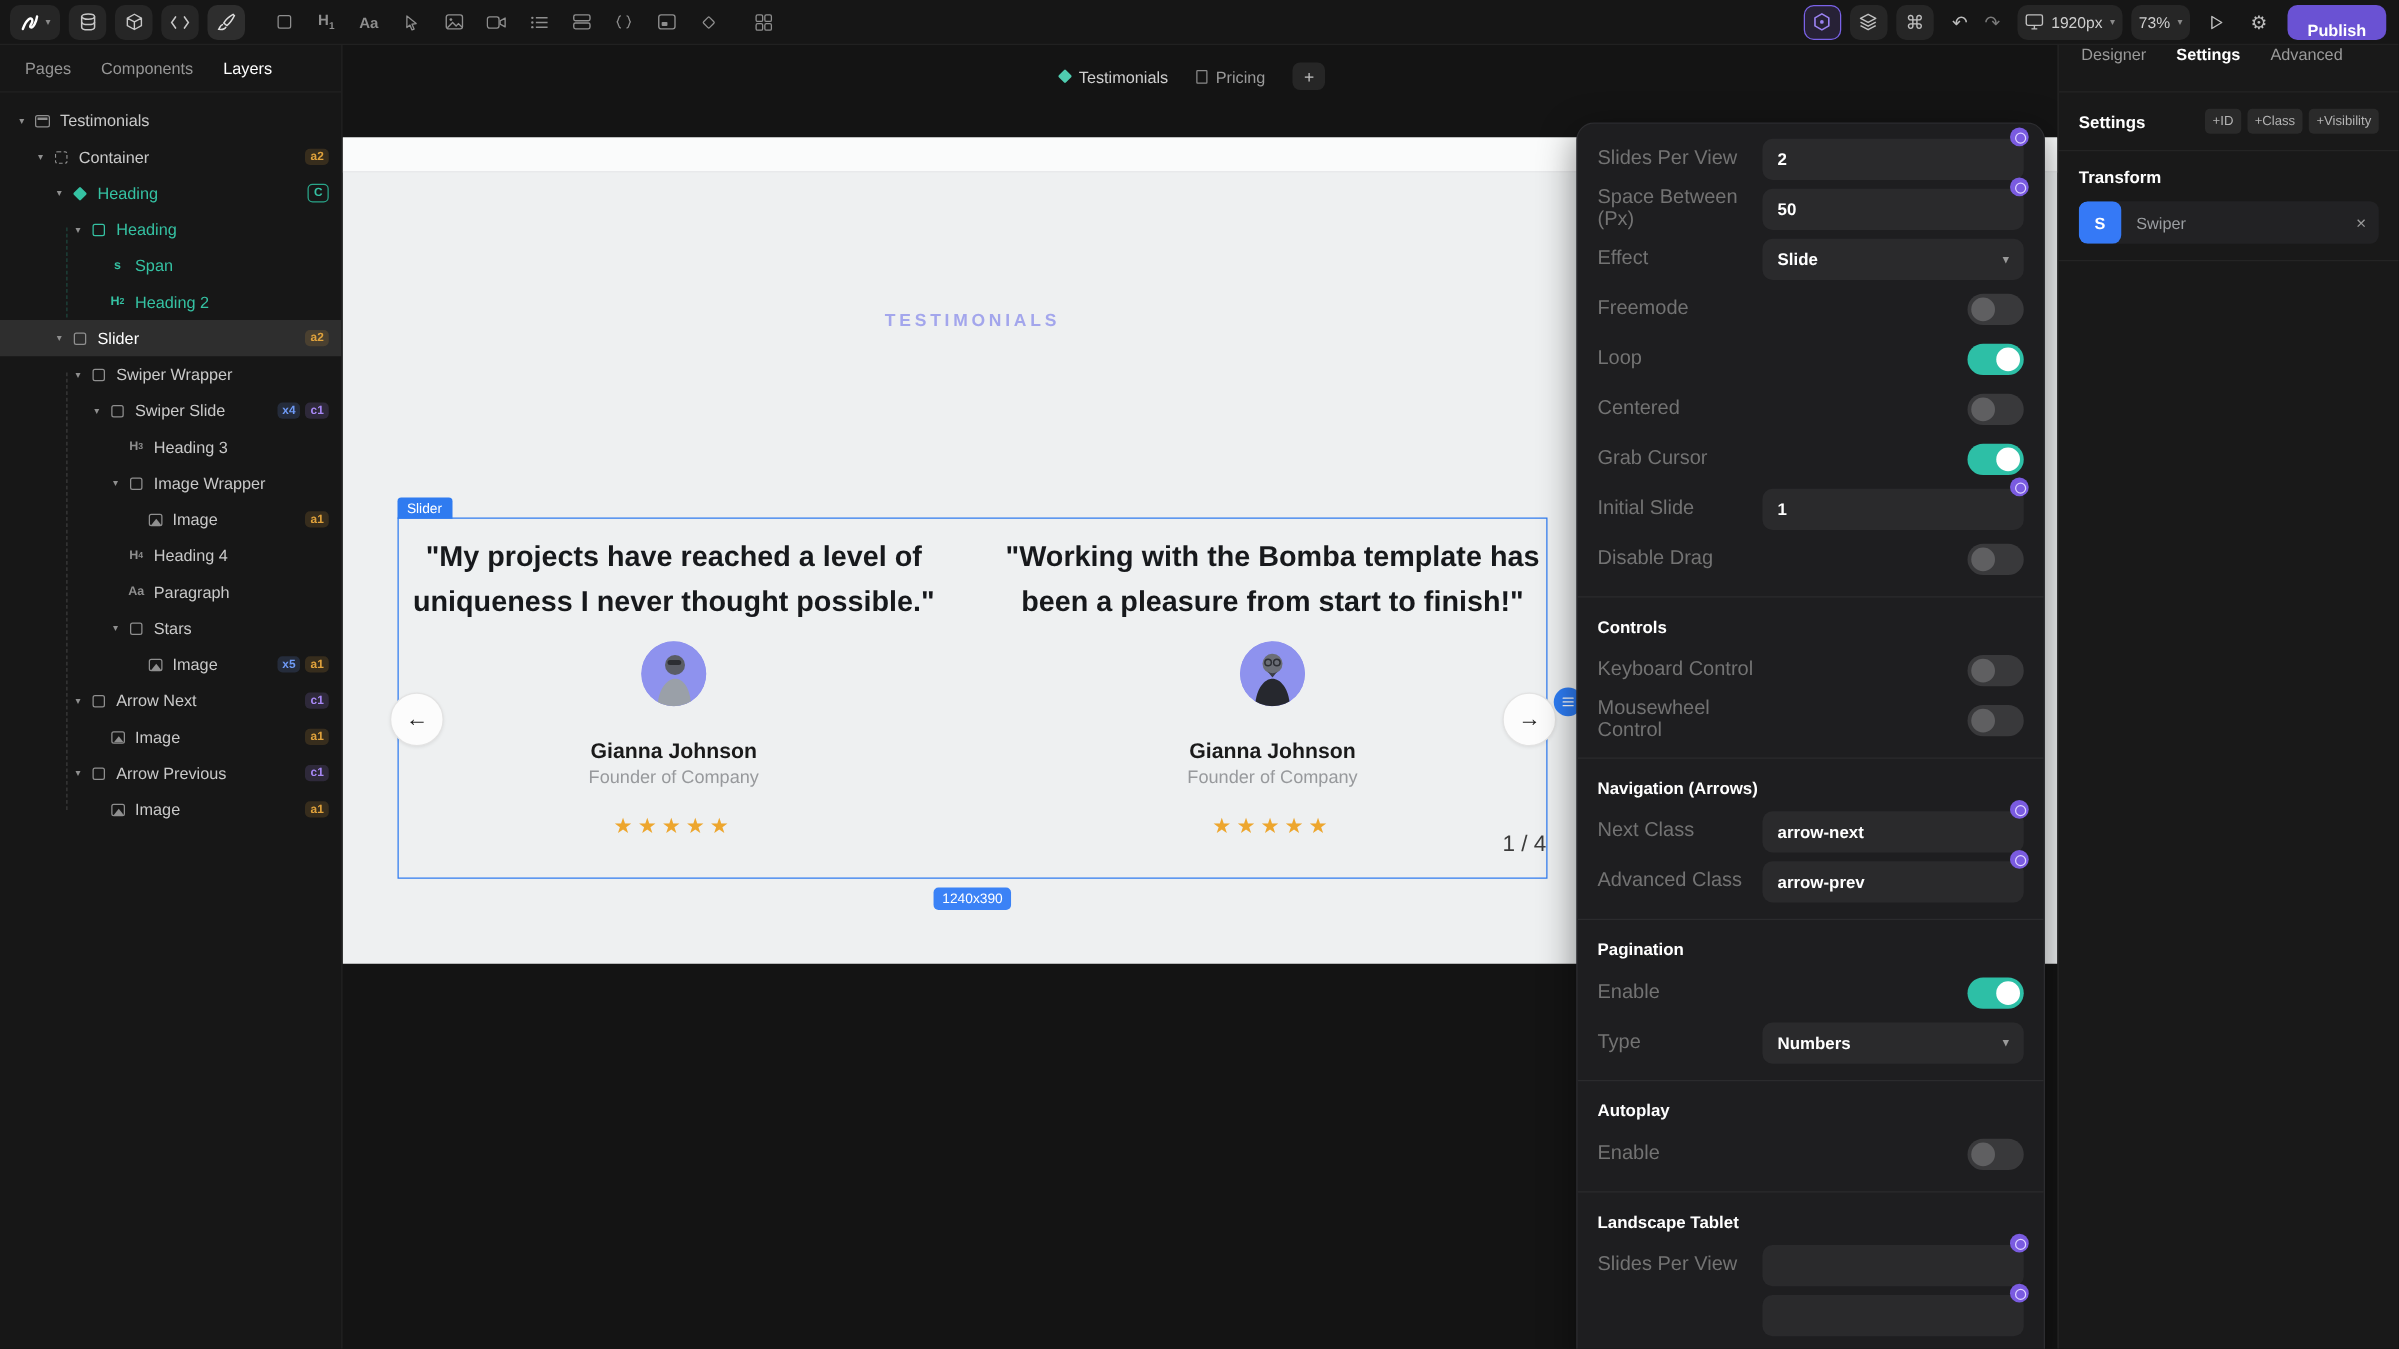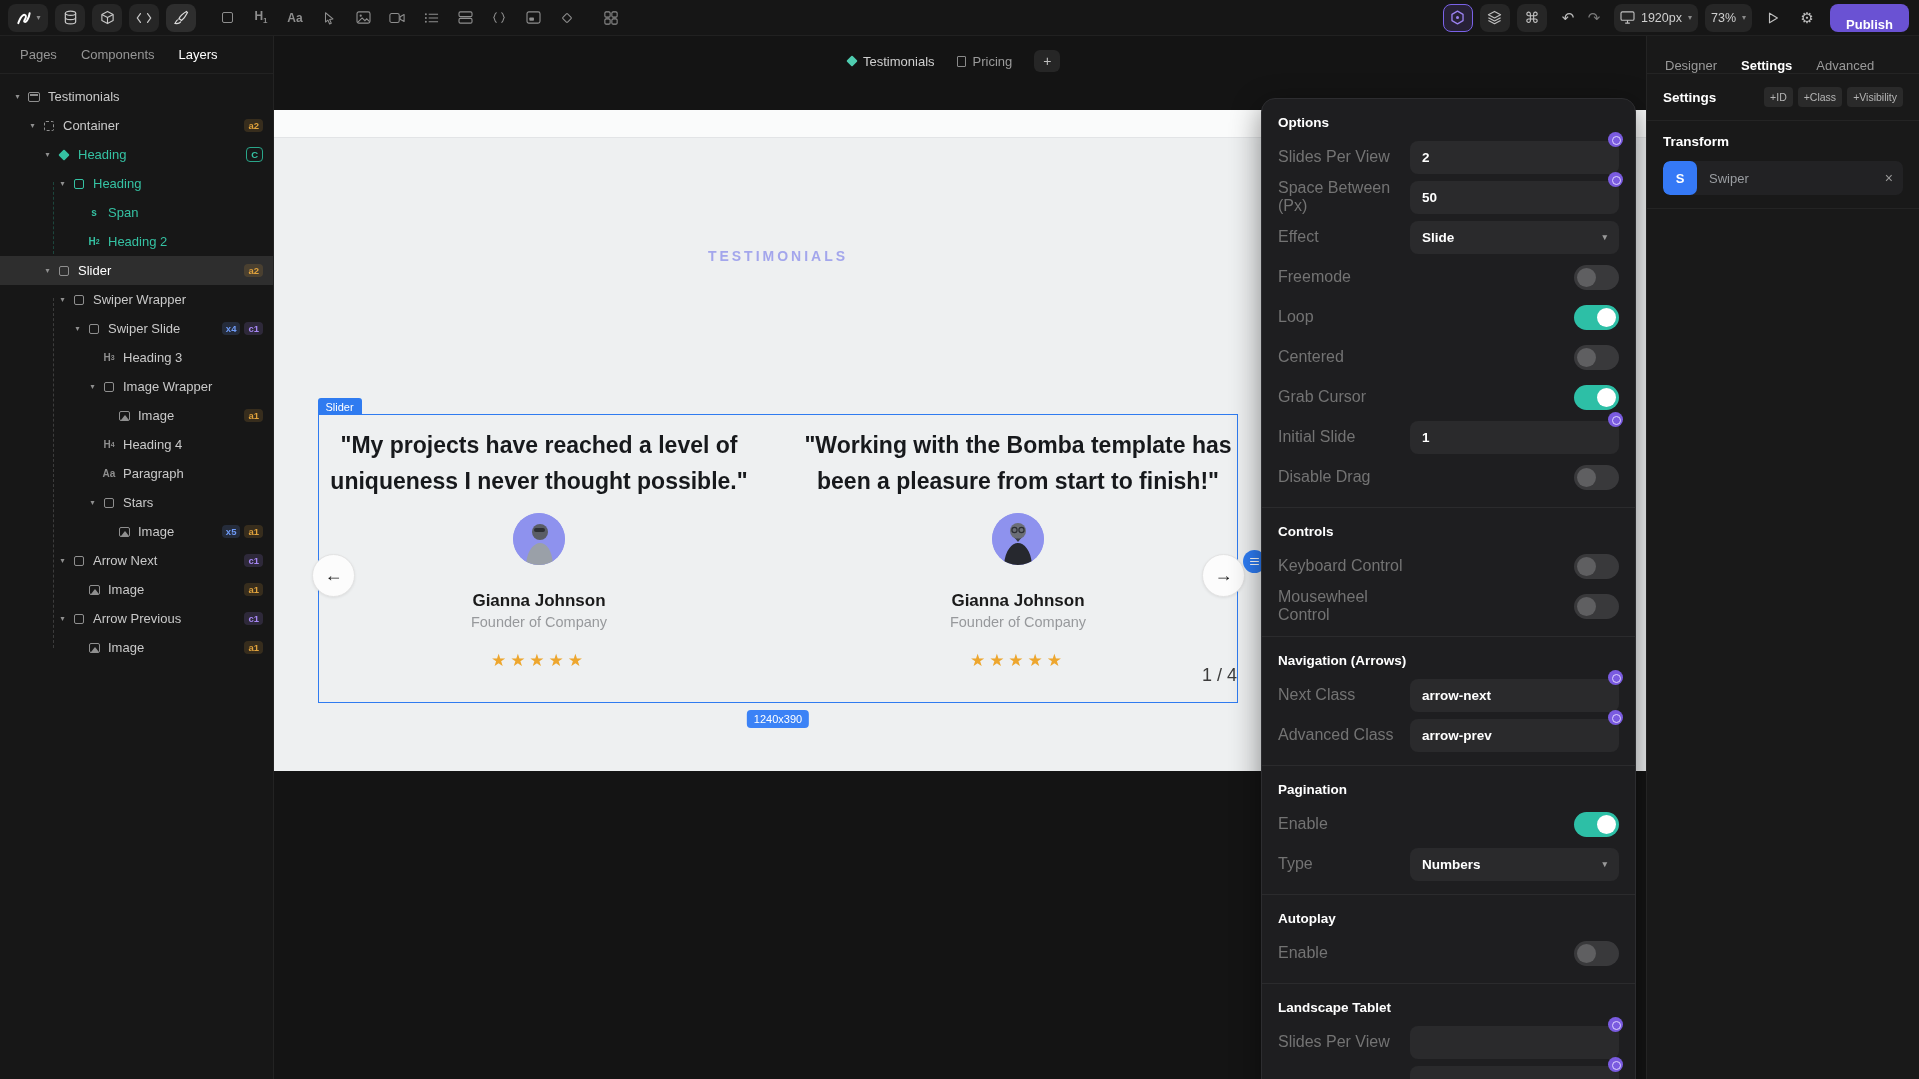--- a/index.html
+++ b/index.html
@@ -96,21 +96,21 @@
   .fld .caret{margin-left:auto;font-size:9px;color:#9a9a9a}
   .pbadge{position:absolute;right:-4px;top:-9px;width:15px;height:15px;border-radius:50%;background:#7a5be0;cursor:pointer}
   .pbadge::after{content:"";position:absolute;left:4px;top:4px;width:7px;height:7px;border-radius:50%;border:1.6px solid #ded4ff}
   .toggle{margin-left:auto;width:45px;height:25px;border-radius:13px;background:#39393b;position:relative;cursor:pointer}
   .toggle .knob{position:absolute;top:3px;left:3px;width:19px;height:19px;border-radius:50%;background:#5f5f61}
   .toggle.on{background:#2dbfa6}
   .toggle.on .knob{left:23px;background:#fff}
 
   
   .rpanel{position:absolute;left:1646px;top:36px;width:273px;bottom:0;background:#191919;border-left:1px solid #242424;z-index:40}
-  .rp-tabs{display:flex;align-items:flex-end;gap:24px;height:38px;padding:0 18px;font-size:13px;color:#9a9a9a;border-bottom:1px solid #242424}
+  .rp-tabs{display:flex;align-items:flex-start;gap:24px;height:38px;padding:0 18px;font-size:13px;color:#9a9a9a;border-bottom:1px solid #242424}
   .rp-tab{cursor:pointer}
   .rp-tab.active{color:#fff;font-weight:700}
   .rp-sec{padding:13px 16px;border-bottom:1px solid #242424}
   .rp-head{display:flex;align-items:center}
   .rp-title{font-size:13.5px;font-weight:700;color:#fff}
   .chips{margin-left:auto;display:flex;gap:5px}
   .chip{font-size:10.5px;color:#b5b5b5;background:#2a2a2a;border-radius:4px;padding:4px 6px;cursor:pointer}
   .tr-row{margin-top:12px;height:34px;background:#222224;border-radius:7px;display:flex;align-items:center;overflow:hidden}
   .tr-ico{width:34px;height:34px;background:#3579f6;border-radius:7px;color:#fff;font-weight:700;font-size:13px;display:flex;align-items:center;justify-content:center;flex:0 0 auto}
   .tr-name{margin-left:12px;font-size:13px;color:#9a9da1}
@@ -511,21 +511,20 @@
       </div>
     <div class="drag-handle">
         <span class="hl"></span>
       </div>
     <div class="size-badge">1240x390</div>
   </div>
 </main>
 
 <section class="opt-panel" id="opt-panel">
     <div class="opt-sec">
-      <div class="opt-title">Options</div>
       <div class="opt-row">
         <span class="opt-lbl">Slides Per View</span>
         <span class="opt-ctrl">
           <span class="fld">2</span>
           <span class="pbadge"></span>
         </span>
       </div>
       <div class="opt-row">
         <span class="opt-lbl">Space Between (Px)</span>
         <span class="opt-ctrl">

